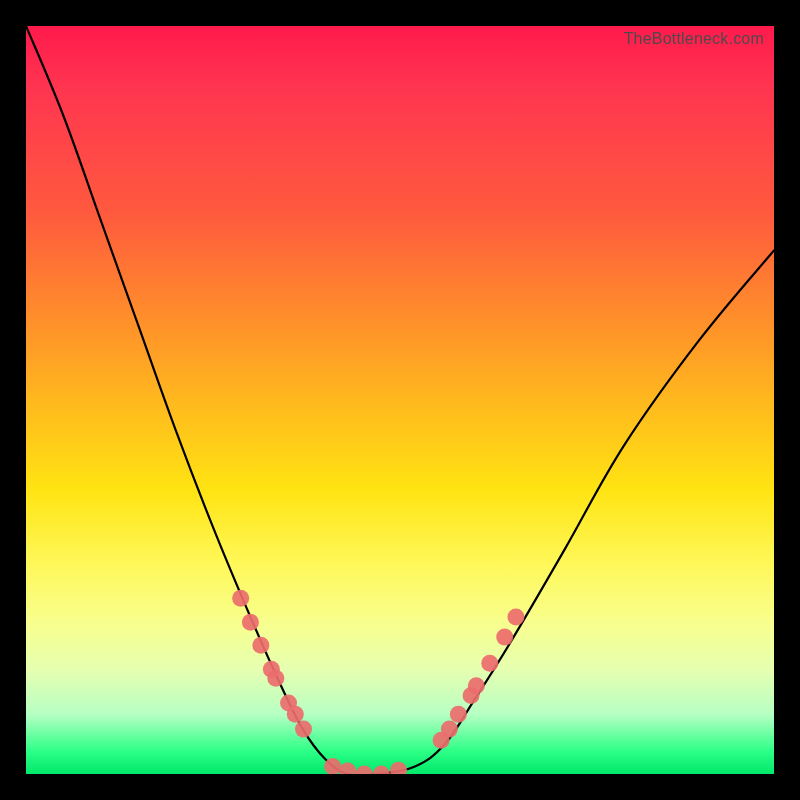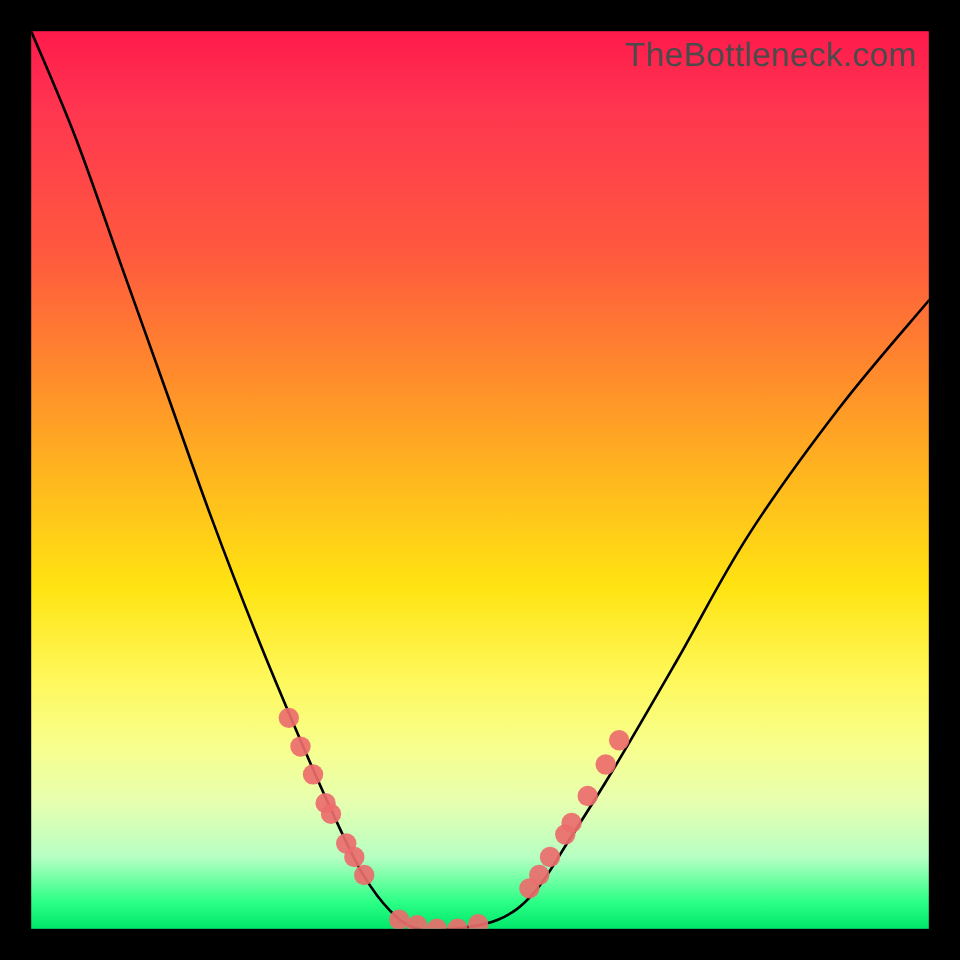--- a/index.html
+++ b/index.html
@@ -36,21 +36,21 @@
       #b7ffc3 92%,
       #2cff86 97%,
       #00e86a 100%
     );
   }
   .watermark {
     position: absolute;
     top: 4px;
     right: 10px;
     color: #4b4b4b;
-    font-size: 28px;
+    font-size: 16px;
     font-weight: 500;
     letter-spacing: 0.2px;
     user-select: none;
   }
   svg.curve-layer {
     position: absolute;
     left: 0;
     top: 0;
     width: 748px;
     height: 748px;

